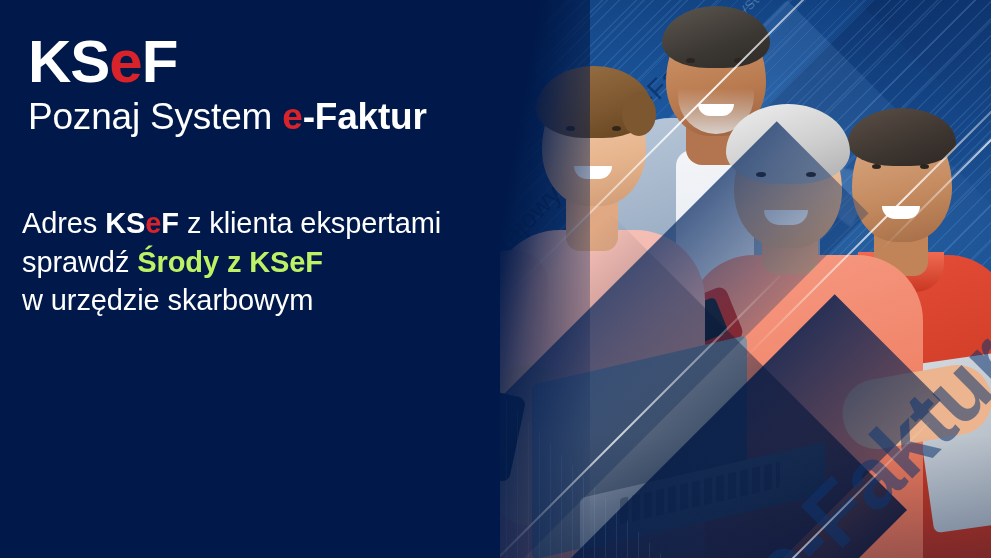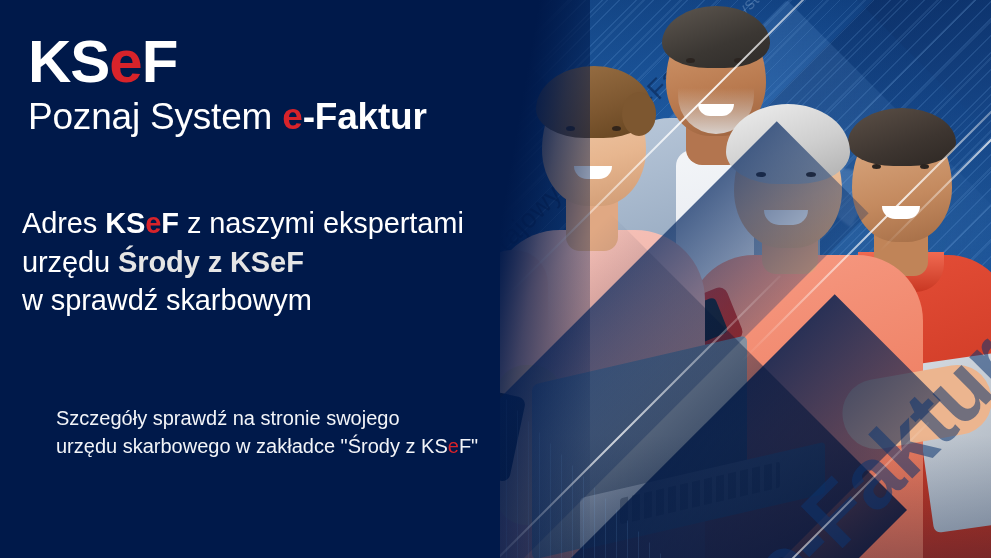--- a/index.html
+++ b/index.html
@@ -234,21 +234,21 @@
     font-size:37px;font-weight:400;line-height:1.05;color:#ffffff;margin:6px 0 0 0;
     letter-spacing:-.2px;
   }
   .logo-sub .red{color:#d8232a;font-weight:700;}
   .logo-sub .bold{font-weight:700;}
 
   .headline{position:absolute;left:22px;top:196px;width:470px;}
   .headline p{margin:0;font-size:29px;line-height:1.33;color:#ffffff;font-weight:400;letter-spacing:-.1px;}
   .headline .b{font-weight:700;}
   .headline .red{color:#d8232a;font-weight:700;}
-  .headline .gold{color:#e5e5e5;font-weight:700;}
+  .headline .gold{color:#bef264;font-weight:700;}
 
   .subnote{position:absolute;left:56px;top:396px;width:430px;}
   .subnote p{margin:0;font-size:20px;line-height:1.42;color:#f2f4f8;font-weight:400;}
   .subnote .red{color:#d8232a;}
 </style>
 </head>
 <body>
 
 <div class="banner">
 
@@ -355,24 +355,20 @@
   <div class="bg-leftblock"></div>
 
   <div class="content">
 
     <div class="logo">
       <div class="logo-main"><span>KS</span><span class="red">e</span><span>F</span></div>
       <div class="logo-sub"><span>Poznaj System </span><span class="red">e</span><span class="bold">-Faktur</span></div>
     </div>
 
     <div class="headline">
-      <p><span>Adres </span><span class="b">KS</span><span class="red">e</span><span class="b">F</span><span> z naszymi ekspertami</span></p>
-      <p><span>urzędu </span><span class="gold">Środy z KSeF</span></p>
-      <p>w sprawdź skarbowym</p>
+      <p><span>Adres </span><span class="b">KS</span><span class="red">e</span><span class="b">F</span><span> z klienta ekspertami</span></p>
+      <p><span>sprawdź </span><span class="gold">Środy z KSeF</span></p>
+      <p>w urzędzie skarbowym</p>
     </div>
 
-    <div class="subnote">
-      <p>Szczegóły sprawdź na stronie swojego</p>
-      <p><span>urzędu skarbowego w zakładce "Środy z KS</span><span class="red">e</span><span>F"</span></p>
-    </div>
 
   </div>
 </div>
 
 </body></html>

